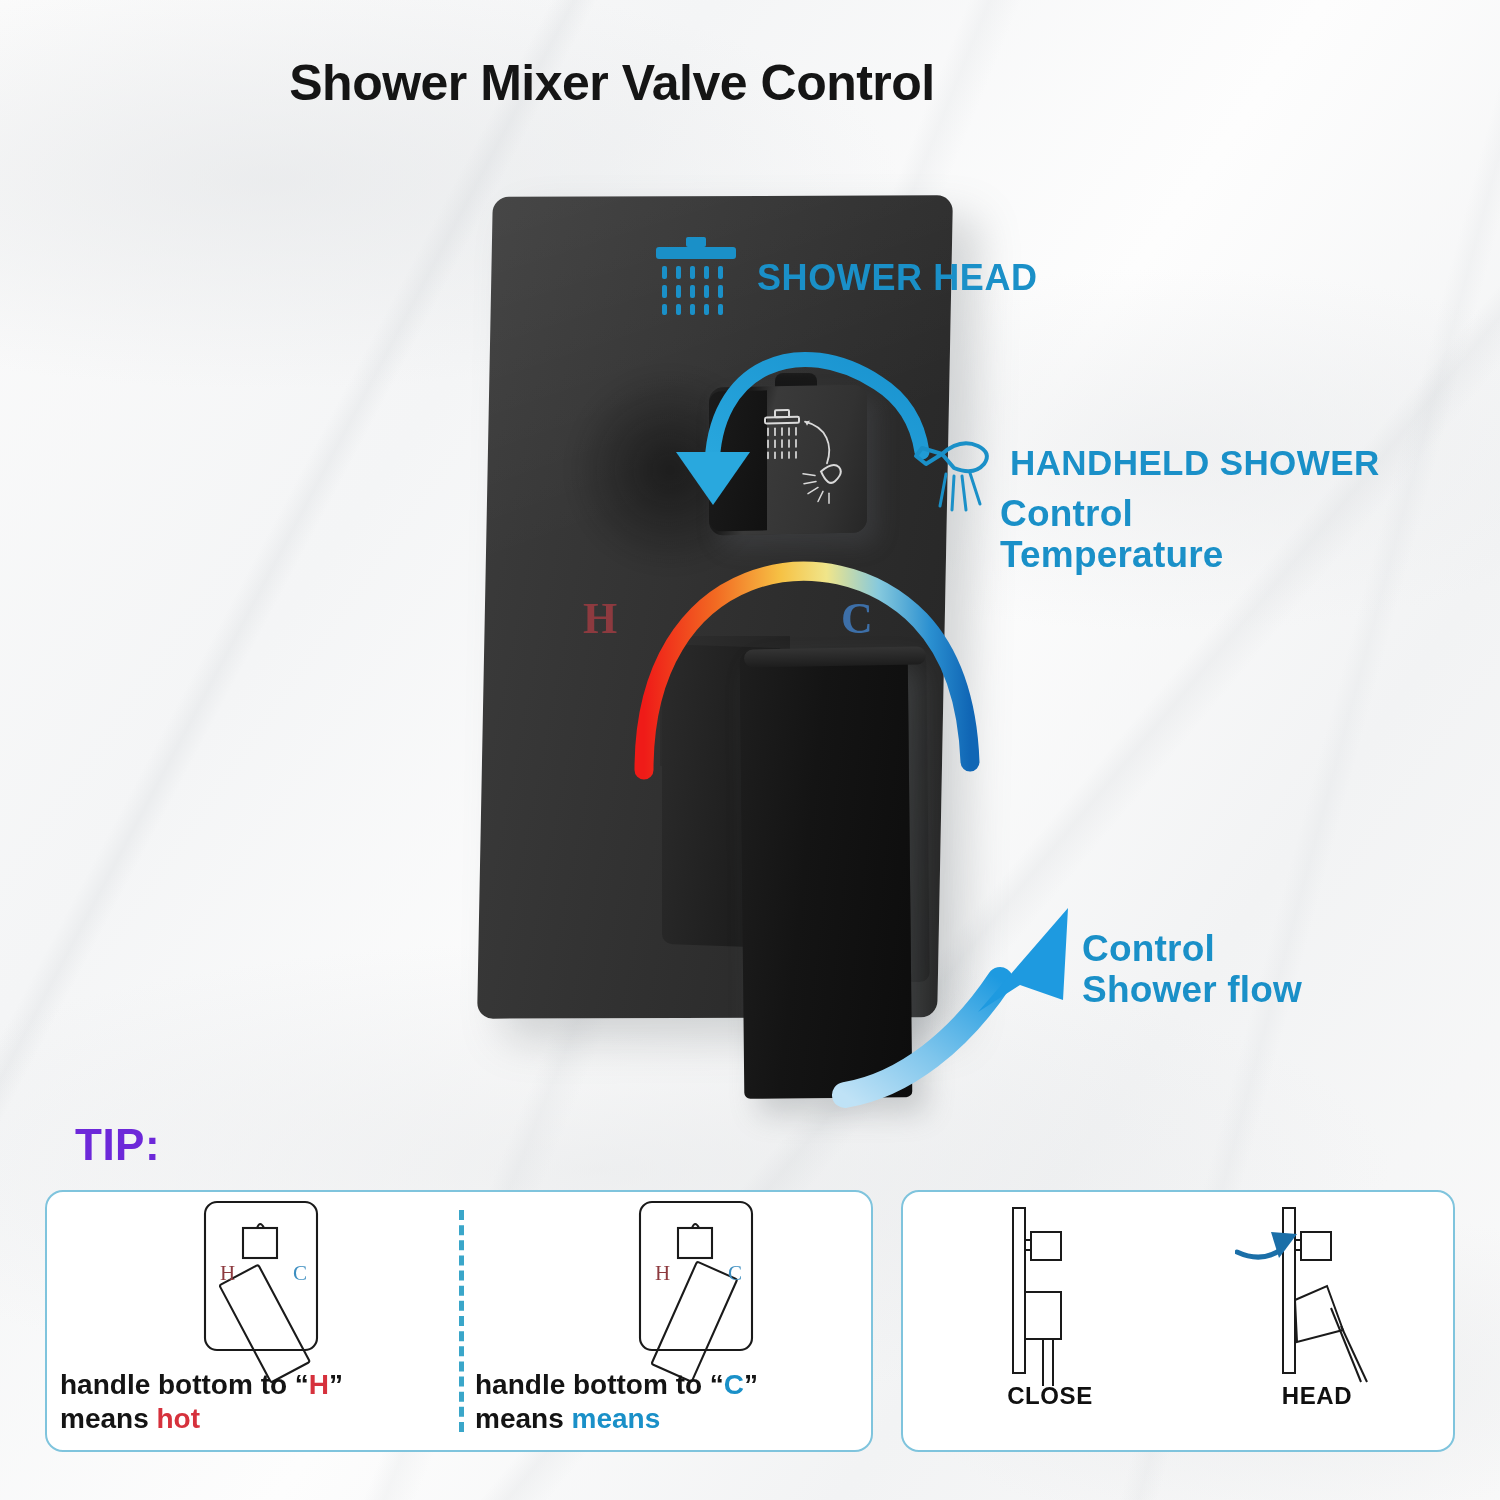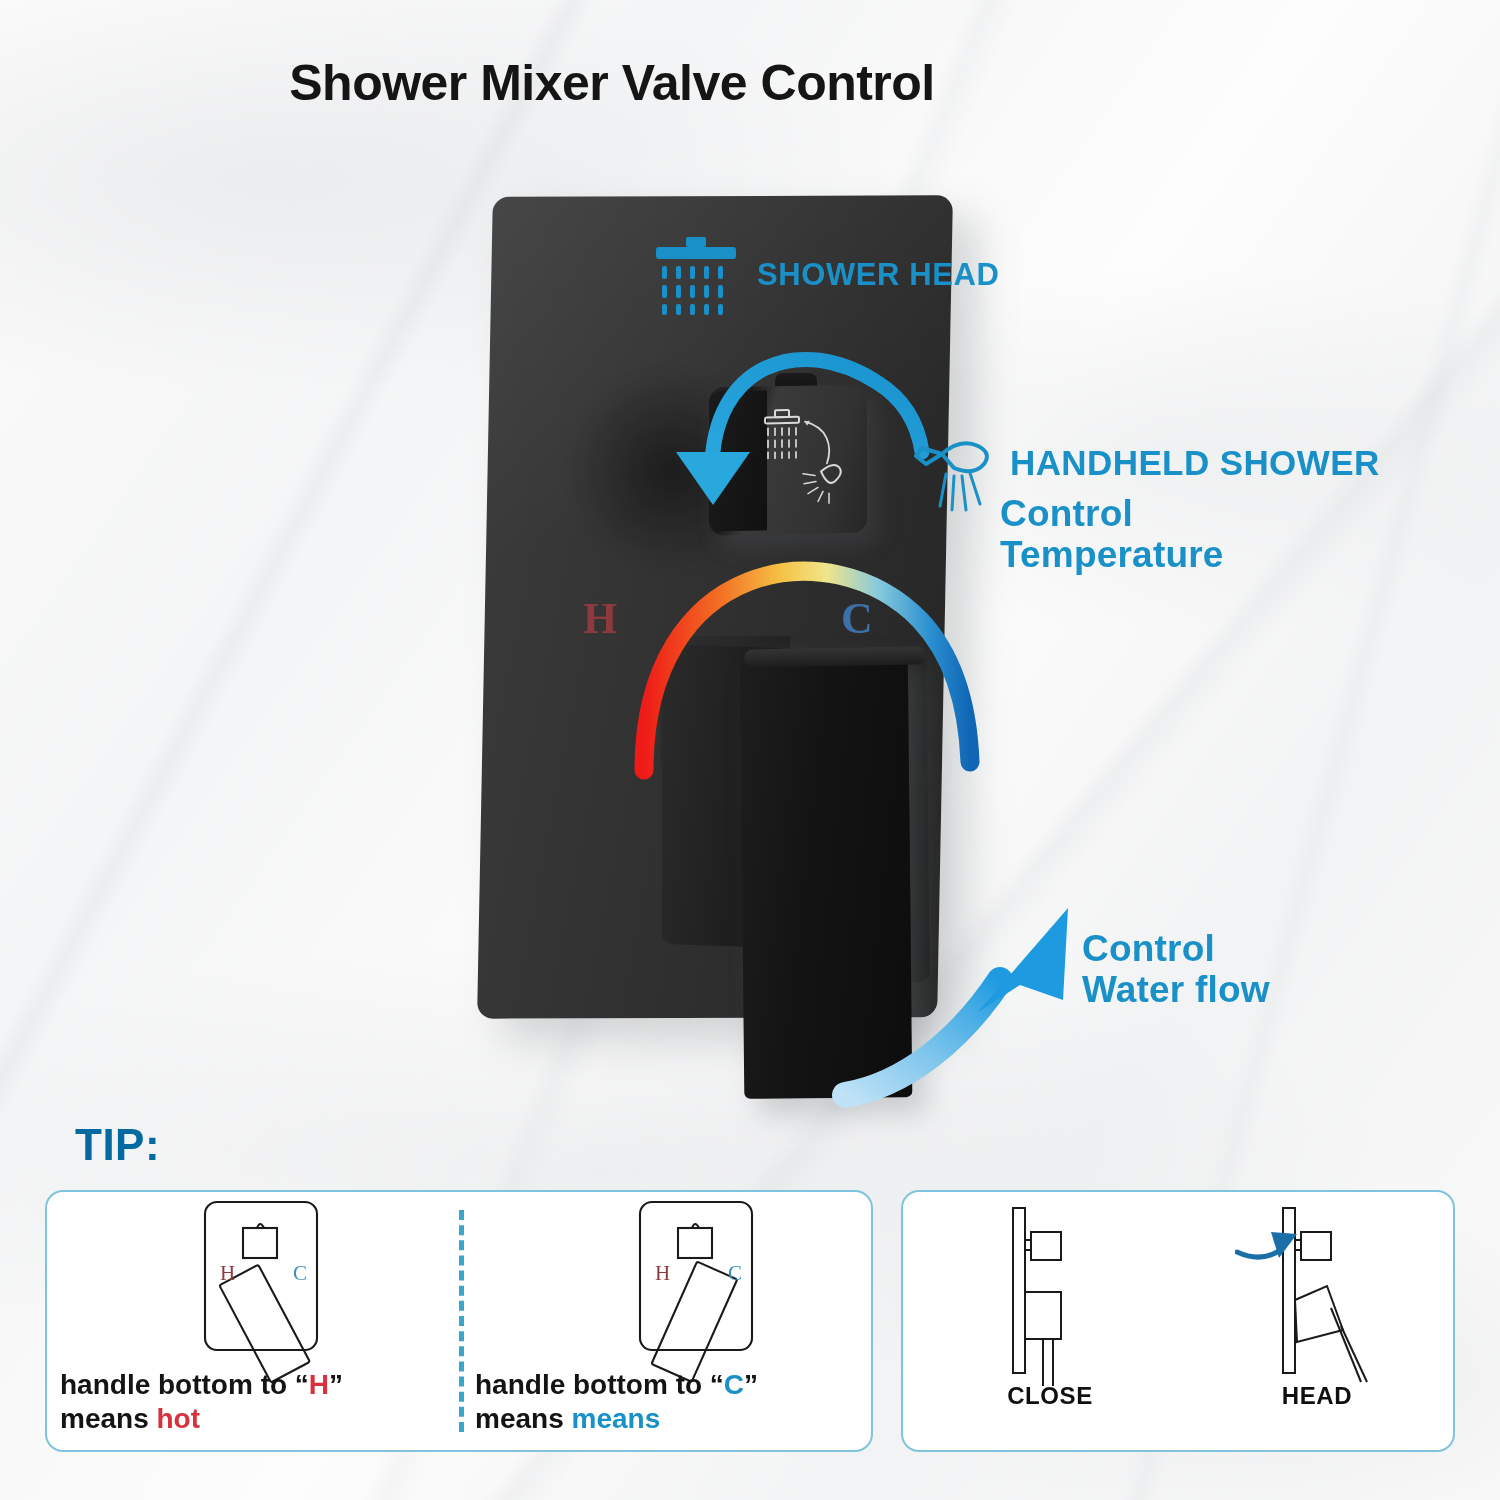--- a/index.html
+++ b/index.html
@@ -204,21 +204,21 @@
   .callout {
     position: absolute;
     color: #1a90c8;
     font-weight: bold;
     line-height: 1.12;
     letter-spacing: 0.2px;
   }
   #lbl-showerhead {
     left: 757px;
     top: 258px;
-    font-size: 31px;
+    font-size: 36px;
     letter-spacing: 0.6px;
   }
   #lbl-handheld {
     left: 1010px;
     top: 443px;
     font-size: 35px;
     letter-spacing: 0.4px;
   }
   #lbl-temp {
     left: 1000px;
@@ -239,21 +239,21 @@
   #ico-showerhead { left: 650px; top: 235px; }
   #ico-handheld   { left: 912px; top: 432px; }
 
   
   #tip-label {
     position: absolute;
     left: 75px;
     top: 1120px;
     font-size: 44px;
     font-weight: bold;
-    color: #0369a1;
+    color: #6d28d9;
     letter-spacing: 0.5px;
   }
   .tip-card {
     position: absolute;
     border: 2px solid #7fc4dd;
     border-radius: 18px;
     background: #ffffff;
     box-sizing: border-box;
   }
   #tip-card-left  { left: 45px;  top: 1190px; width: 828px;  height: 262px; }
@@ -438,21 +438,21 @@
 
   <div class="callout" id="lbl-handheld">HANDHELD SHOWER</div>
 
   <div class="callout" id="lbl-temp">
     <span class="l1">Control</span>
     <span class="l2">Temperature</span>
   </div>
 
   <div class="callout" id="lbl-flow">
     <span class="l1">Control</span>
-    <span class="l2">Water flow</span>
+    <span class="l2">Shower flow</span>
   </div>
 </div>
 
 <div id="tip-label">TIP:</div>
 
 <div class="tip-card" id="tip-card-left"></div>
 <div class="tip-card" id="tip-card-right"></div>
 <div class="tip-divider"></div>
 
 <svg class="diag" id="diag-hot" width="260" height="185" viewBox="0 0 260 185">

